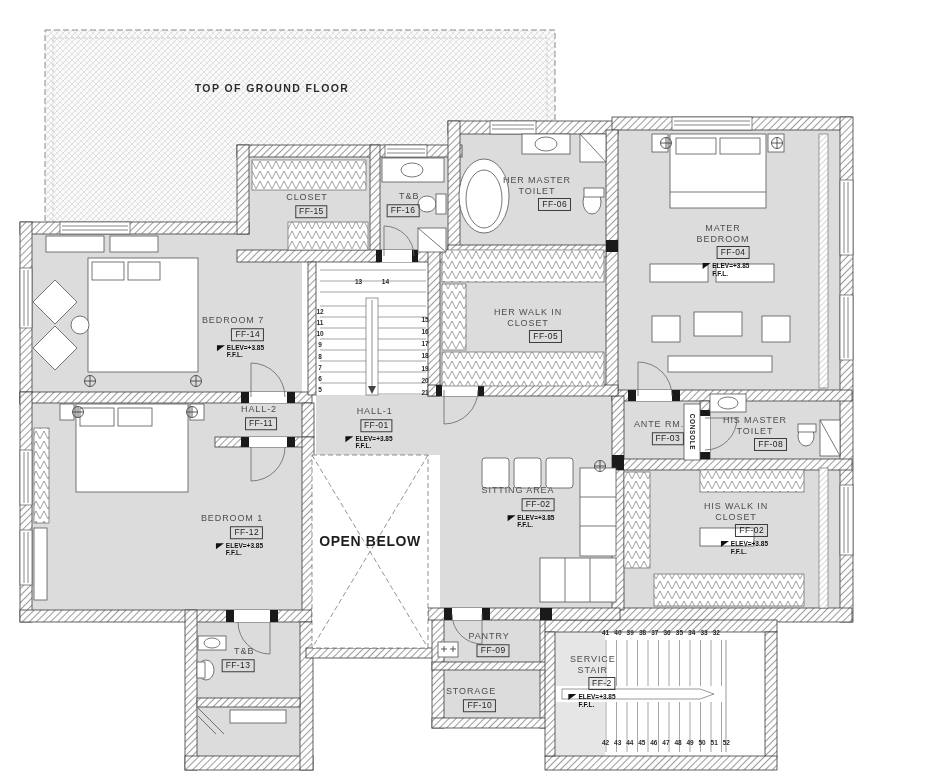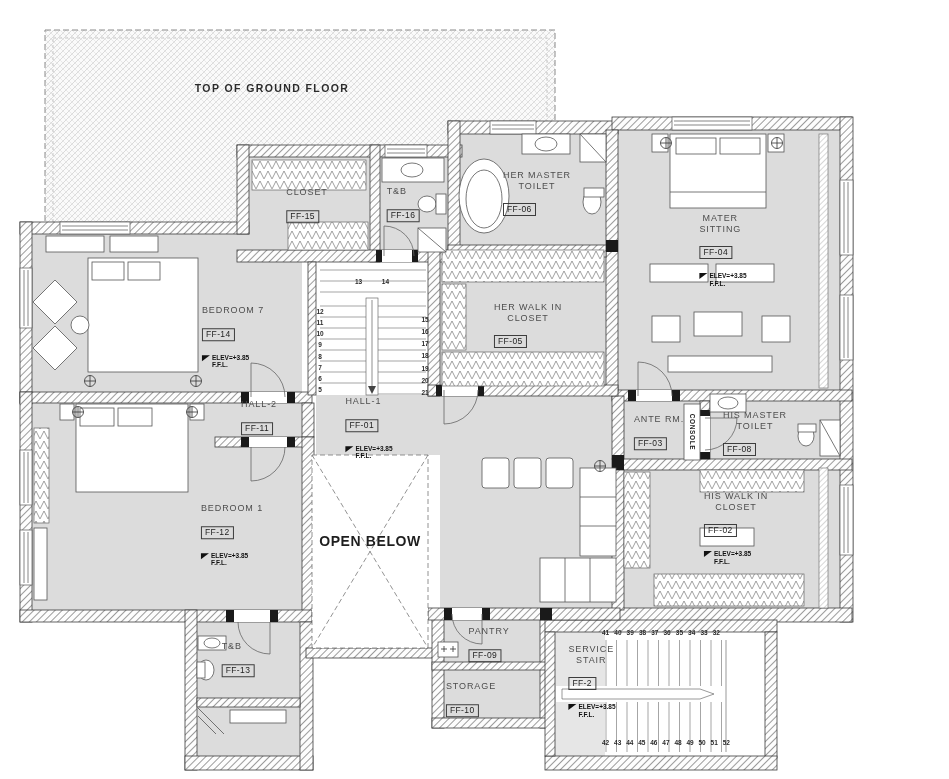--- a/index.html
+++ b/index.html
@@ -2,21 +2,21 @@
 <html><head>
 <meta charset="utf-8">
 <style>
   *{margin:0;padding:0;box-sizing:border-box}
   html,body{background:#ffffff}
   body{font-family:"Liberation Sans",sans-serif}
   .canvas{position:relative;width:949px;height:779px;background:#fff;overflow:hidden}
   .canvas>svg{position:absolute;left:0;top:0}
   .lbl{position:absolute;transform:translate(-50%,-50%);text-align:right}
   .title{font-weight:bold;font-size:10.5px;letter-spacing:1.4px;color:#2b2b2b;white-space:nowrap}
-  .rlabel{position:absolute;transform:translate(-50%,-50%);display:flex;flex-direction:column;align-items:flex-start;gap:12px;pointer-events:none}
+  .rlabel{position:absolute;transform:translate(-50%,-50%);display:flex;flex-direction:column;align-items:flex-end;gap:2px;pointer-events:none}
   .rname{font-size:9px;letter-spacing:.9px;color:#4d4d4d;white-space:pre-line;line-height:10.5px;text-align:center}
   .rcode{font-size:8.5px;letter-spacing:.4px;color:#1c1c1c;border:1px solid #3d3d3d;padding:0 3px;line-height:11px}
   .elev{display:flex;gap:2px;align-items:flex-start;margin-top:1px}
   .flag{width:0;height:0;border-top:6px solid #111;border-right:8px solid transparent;margin-top:1px}
   .elines{display:flex;flex-direction:column;font-size:6.5px;font-weight:bold;color:#101010;line-height:7.5px;text-align:left}
   .openbelow{font-weight:bold;font-size:14px;letter-spacing:.6px;color:#1e1e1e;white-space:nowrap}
   .console{position:absolute;transform:translate(-50%,-50%) rotate(90deg);font-size:6.5px;font-weight:bold;letter-spacing:.6px;color:#1e1e1e;white-space:nowrap}
   .snum{position:absolute;display:flex;font-size:6.5px;font-weight:bold;color:#2a2a2a}
   .snum span{display:block;line-height:7px}
   .col{flex-direction:column;justify-content:space-between;align-items:center}
@@ -402,21 +402,21 @@
 </div>
 
 <div class="rlabel" style="left:537px;top:193px">
   <div class="rname">HER MASTER
 TOILET</div>
   <div class="rcode">FF-06</div>
 </div>
 
 <div class="rlabel" style="left:723px;top:250px">
   <div class="rname">MATER
-SITTING</div>
+BEDROOM</div>
   <div class="rcode">FF-04</div>
   <div class="elev">
         <span class="flag"></span>
         <span class="elines">
           <span>ELEV=+3.85</span>
           <span>F.F.L.</span>
         </span>
       </div>
 </div>
 
@@ -471,20 +471,31 @@
   <div class="rcode">FF-12</div>
   <div class="elev">
         <span class="flag"></span>
         <span class="elines">
           <span>ELEV=+3.85</span>
           <span>F.F.L.</span>
         </span>
       </div>
 </div>
 
+<div class="rlabel" style="left:518px;top:507px">
+  <div class="rname">SITTING AREA</div>
+  <div class="rcode">FF-02</div>
+  <div class="elev">
+        <span class="flag"></span>
+        <span class="elines">
+          <span>ELEV=+3.85</span>
+          <span>F.F.L.</span>
+        </span>
+      </div>
+</div>
 
 <div class="rlabel" style="left:736px;top:528px">
   <div class="rname">HIS WALK IN
 CLOSET</div>
   <div class="rcode">FF-02</div>
   <div class="elev">
         <span class="flag"></span>
         <span class="elines">
           <span>ELEV=+3.85</span>
           <span>F.F.L.</span>

